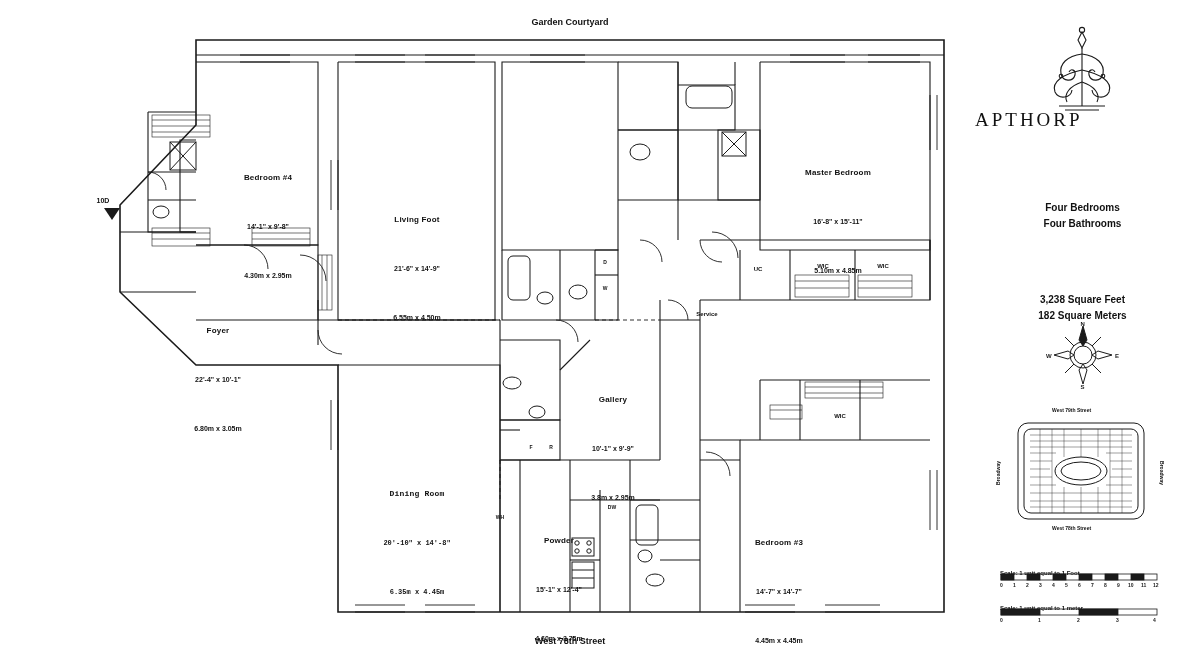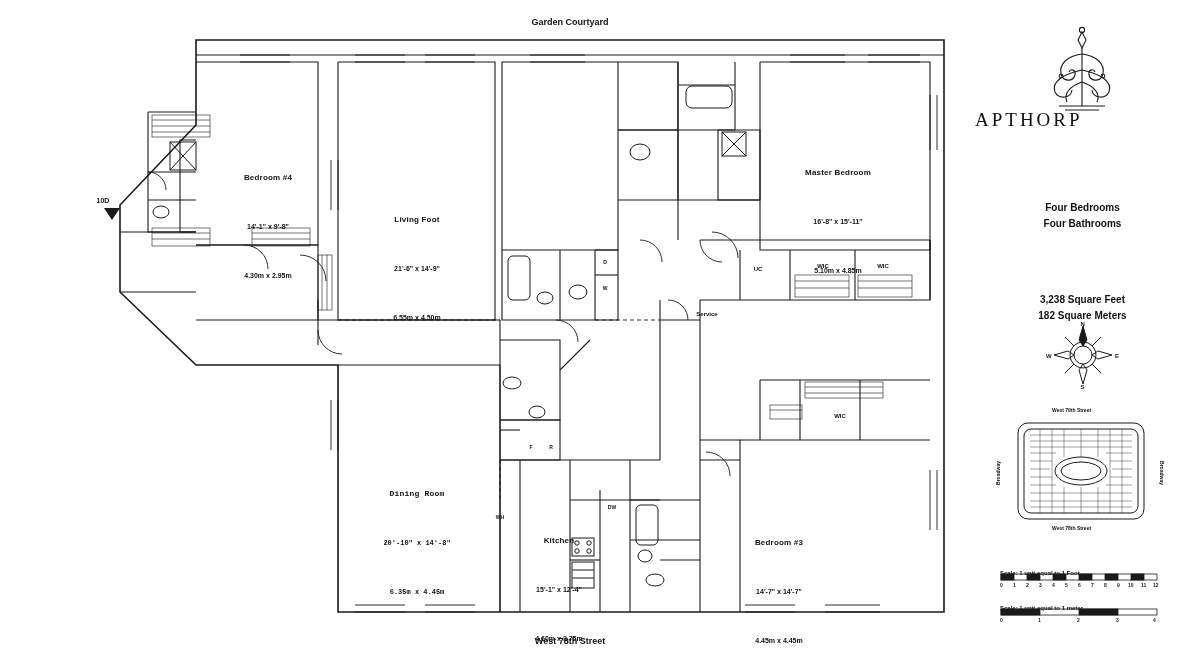--- a/index.html
+++ b/index.html
@@ -248,30 +248,40 @@
     <div class="rdim">6.55m x 4.50m</div>
   </div>
 
 
   <div class="lbl" style="left:773px;top:128px;width:130px;">
     <div class="rname">Master Bedroom</div>
     <div class="rdim">16'-8" x 15'-11"</div>
     <div class="rdim">5.10m x 4.85m</div>
   </div>
 
-
+  <div class="lbl" style="left:158px;top:286px;width:120px;">
+    <div class="rname">Foyer</div>
+    <div class="rdim">22'-4" x 10'-1"</div>
+    <div class="rdim">6.80m x 3.05m</div>
+  </div>
+
+  <div class="lbl" style="left:553px;top:355px;width:120px;">
+    <div class="rname">Gallery</div>
+    <div class="rdim">10'-1" x 9'-9"</div>
+    <div class="rdim">3.8m x 2.95m</div>
+  </div>
 
   <div class="lbl" style="left:357px;top:449px;width:120px;font-family:Liberation Mono, monospace;">
     <div class="rname">Dining Room</div>
     <div class="rdim">20'-10" x 14'-8"</div>
     <div class="rdim">6.35m x 4.45m</div>
   </div>
 
   <div class="lbl" style="left:504px;top:496px;width:110px;">
-    <div class="rname">Kitchen</div>
+    <div class="rname">Powder</div>
     <div class="rdim">15'-1" x 12'-4"</div>
     <div class="rdim">4.60m x 3.75m</div>
   </div>
 
   <div class="lbl" style="left:719px;top:498px;width:120px;">
     <div class="rname">Bedroom #3</div>
     <div class="rdim">14'-7" x 14'-7"</div>
     <div class="rdim">4.45m x 4.45m</div>
   </div>
 

